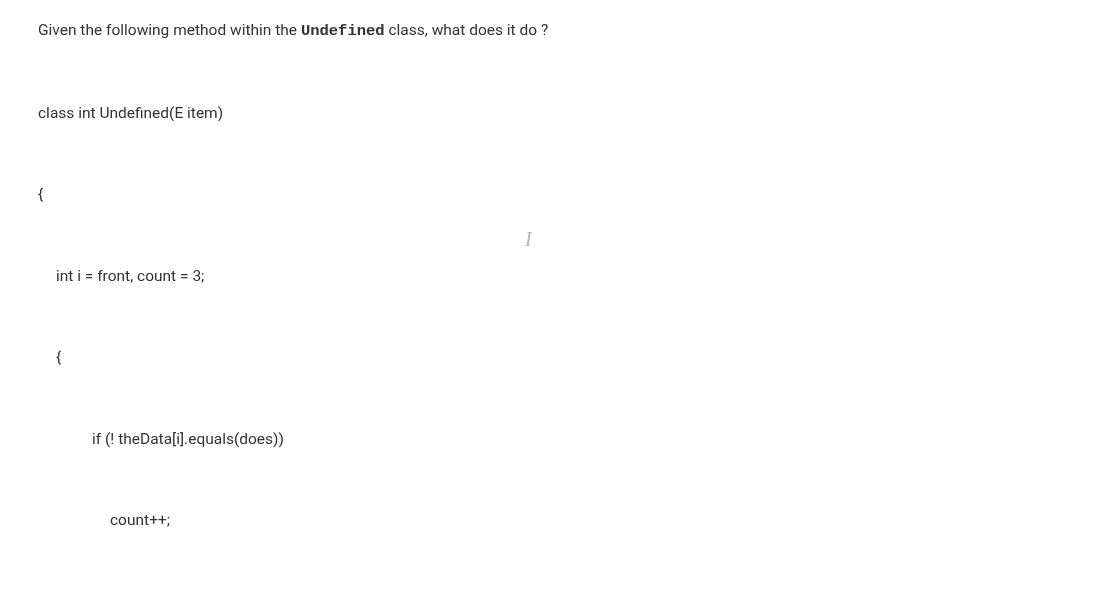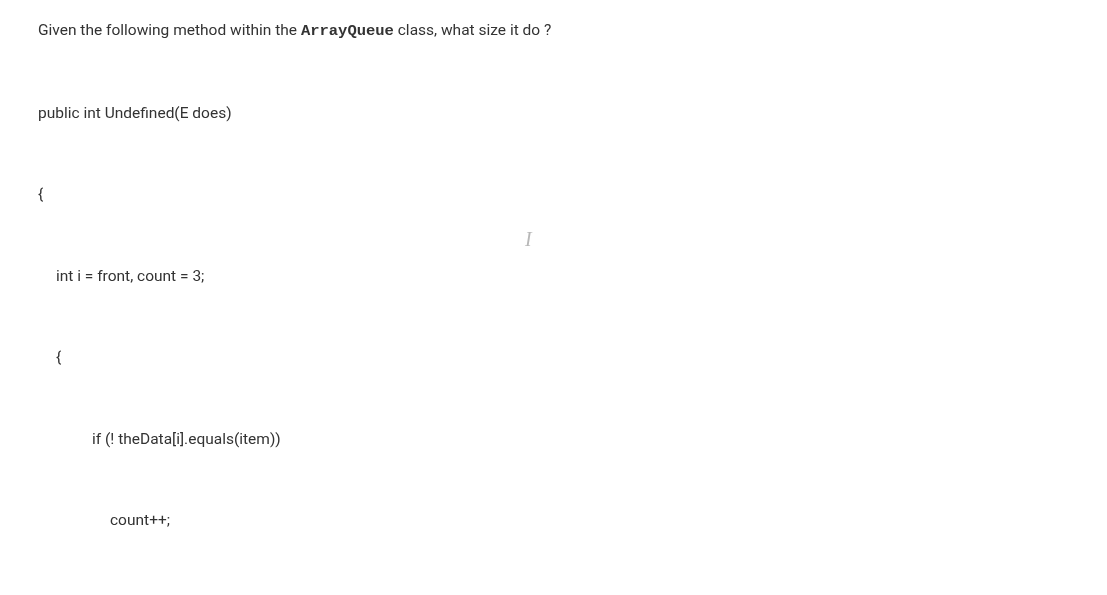--- a/index.html
+++ b/index.html
@@ -44,29 +44,29 @@
     font-style: italic;
   }
   .rel { position: relative; }
 </style>
 </head>
 <body>
 
 <div class="page rel">
 
   <div class="question">
-    <span>Given the following method within the </span><span class="codeword">ArrayQueue</span><span> class, what size it do ?</span>
+    <span>Given the following method within the </span><span class="codeword">Undefined</span><span> class, what does it do ?</span>
   </div>
 
   <div class="code-block">
-    <div>public int Undefined(E does)</div>
+    <div>class int Undefined(E item)</div>
     <div>{</div>
     <div class="ind1">int i = front, count = 3;</div>
     <div class="ind1">{</div>
-    <div class="ind3">if (! theData[i].equals(item))</div>
+    <div class="ind3">if (! theData[i].equals(does))</div>
     <div class="ind4">count++;</div>
     
     
     
     
   </div>
 
   <span class="cursor">I</span>
 
 </div>

